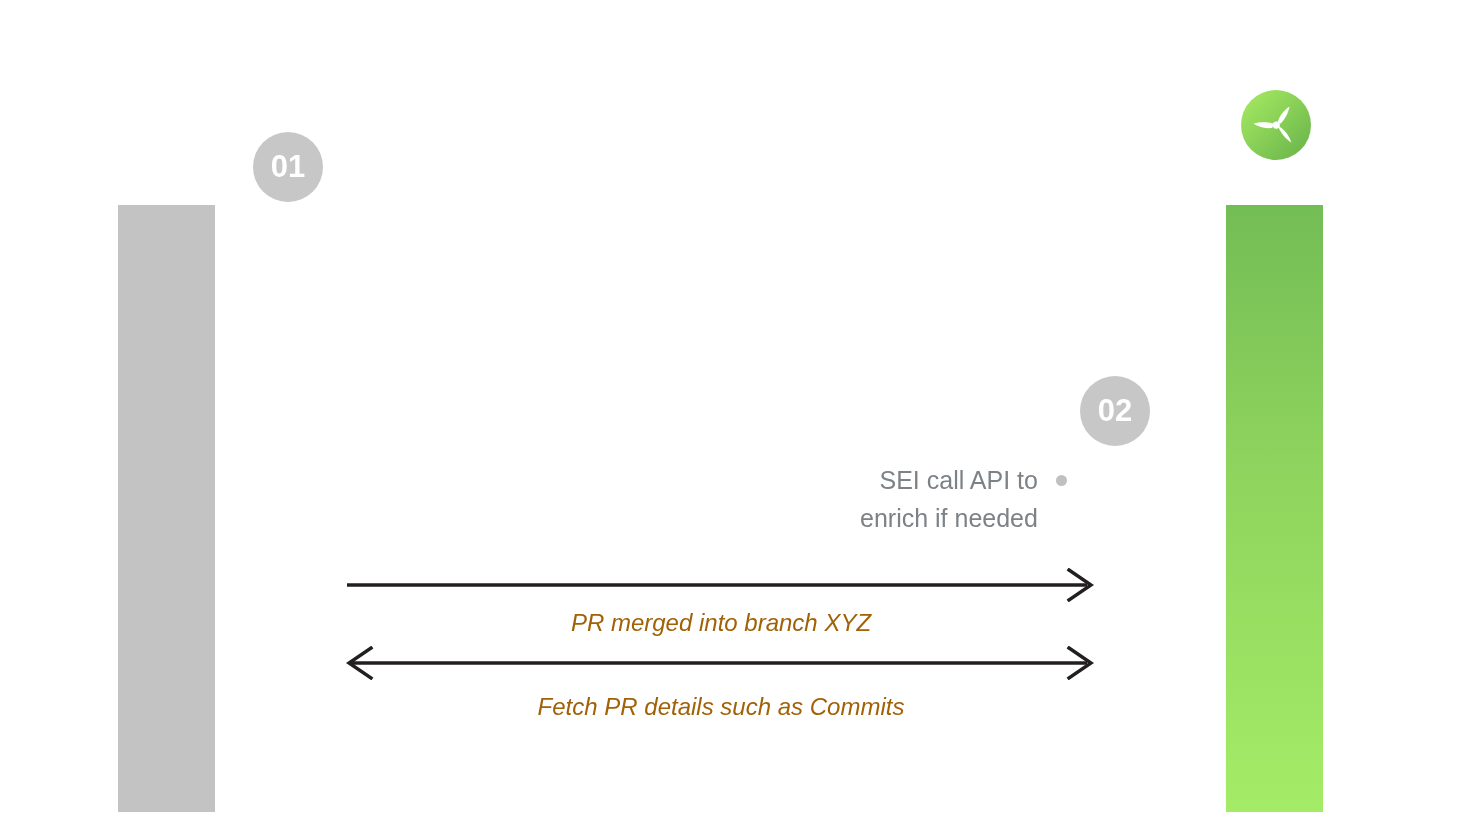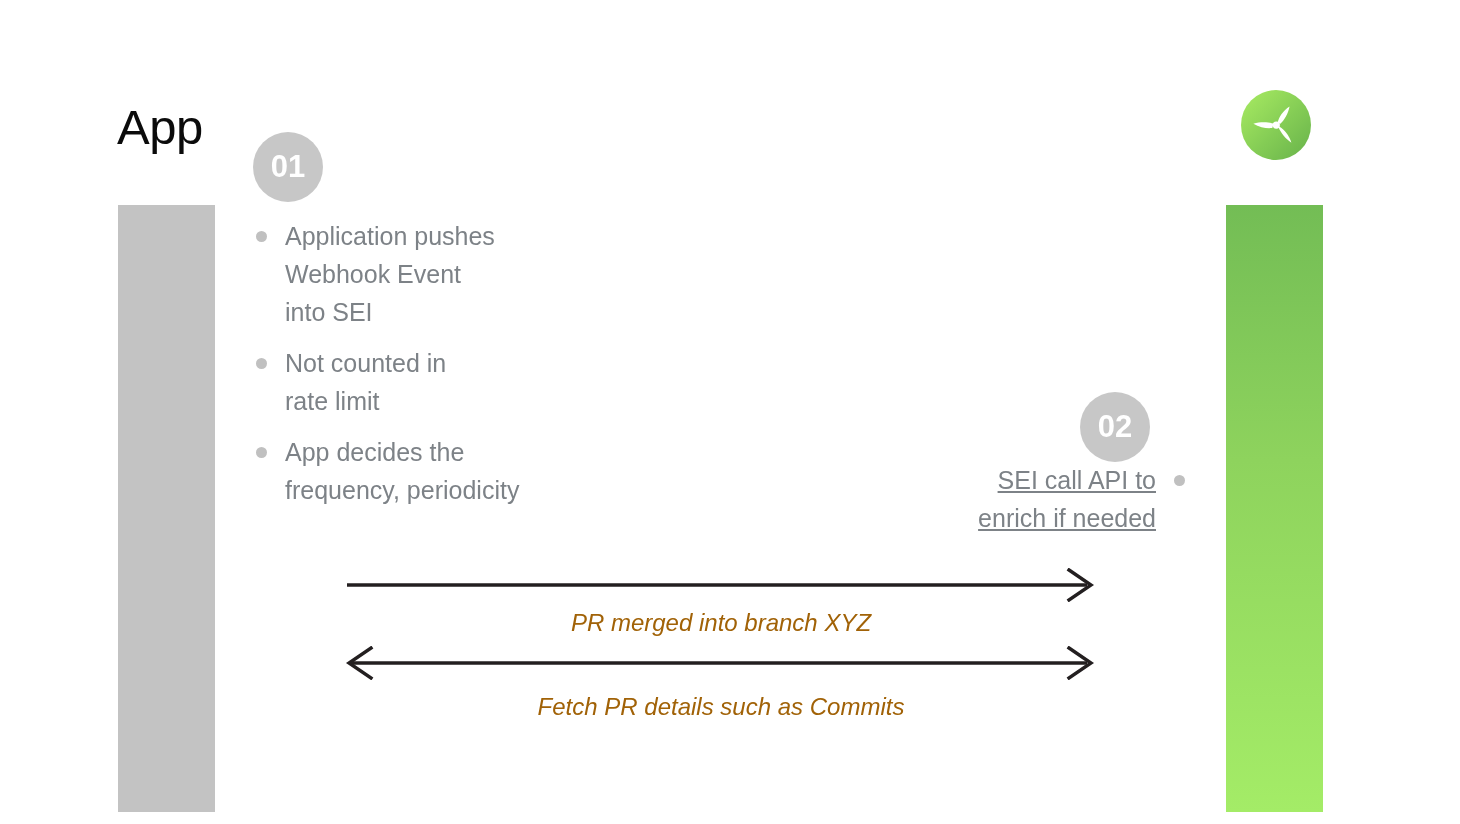--- a/index.html
+++ b/index.html
@@ -67,21 +67,21 @@
     background: #c7c7c7;
     color: #ffffff;
     font-size: 31px;
     font-weight: 700;
     display: flex;
     align-items: center;
     justify-content: center;
     letter-spacing: 0px;
   }
   .step-badge-01 { left: 253px;  top: 132px; }
-  .step-badge-02 { left: 1080px; top: 392px; }
+  .step-badge-02 { left: 1080px; top: 376px; }
 
   
   .bullet-group { position: absolute; }
 
   .bullet-item {
     display: flex;
     align-items: flex-start;
     font-size: 25px;
     line-height: 38px;
     color: #7d8287;
@@ -99,21 +99,21 @@
   }
   .bullet-text { white-space: pre-line; }
 
   
   .group-left { left: 256px; top: 217px; width: 420px; }
   .group-left .dot { margin-right: 18px; }
   .group-left .bullet-item { margin-bottom: 13px; }
 
   
   .group-right { left: 860px; top: 461px; width: 325px; text-align: right; }
-  .group-right .bullet-item { justify-content: flex-end; text-decoration: underline; }
+  .group-right .bullet-item { justify-content: flex-start; }
   .group-right .dot { margin-left: 18px; }
 
   
   .arrow-row { position: absolute; }
   .arrow-row svg { display: block; }
   .arrow-label {
     font-size: 24px;
     line-height: 30px;
     font-style: italic;
     color: #a16207;
@@ -123,21 +123,20 @@
   .arrow-1 { left: 343px; top: 568px; width: 756px; }
   .arrow-2 { left: 343px; top: 646px; width: 756px; }
   .arrow-1 .arrow-label { margin-top: 6px; }
   .arrow-2 .arrow-label { margin-top: 12px; }
 </style>
 </head>
 <body>
 
 <div class="slide">
 
-  <div class="page-title">App</div>
 
   <div class="lifeline lifeline-left"></div>
 
   <div class="lifeline lifeline-right"></div>
 
   <div class="brand-logo">
     <svg viewBox="0 0 72 72" xmlns="http://www.w3.org/2000/svg">
       <defs>
         <linearGradient id="logoGrad" x1="0" y1="0" x2="1" y2="1">
           <stop offset="0%" stop-color="#a9ec62"></stop>
@@ -155,38 +154,20 @@
         <path d="M33.6 34.6 C28.5 33.0 20.3 32.6 13.4 34.8 C20.0 38.7 27.3 39.7 32.3 39.0 Z"></path>
         <circle cx="36.3" cy="36.1" r="3.6"></circle>
       </g>
     </svg>
   </div>
 
   <div class="step-badge step-badge-01">01</div>
 
   <div class="step-badge step-badge-02">02</div>
 
-  <div class="bullet-group group-left">
-    <div class="bullet-item">
-      <span class="dot"></span>
-      <span class="bullet-text">Application pushes
-Webhook Event
-into SEI</span>
-    </div>
-    <div class="bullet-item">
-      <span class="dot"></span>
-      <span class="bullet-text">Not counted in
-rate limit</span>
-    </div>
-    <div class="bullet-item">
-      <span class="dot"></span>
-      <span class="bullet-text">App decides the
-frequency, periodicity</span>
-    </div>
-  </div>
 
   <div class="bullet-group group-right">
     <div class="bullet-item">
       <span class="bullet-text">SEI call API to
 enrich if needed</span>
       <span class="dot"></span>
     </div>
   </div>
 
   <div class="arrow-row arrow-1">

